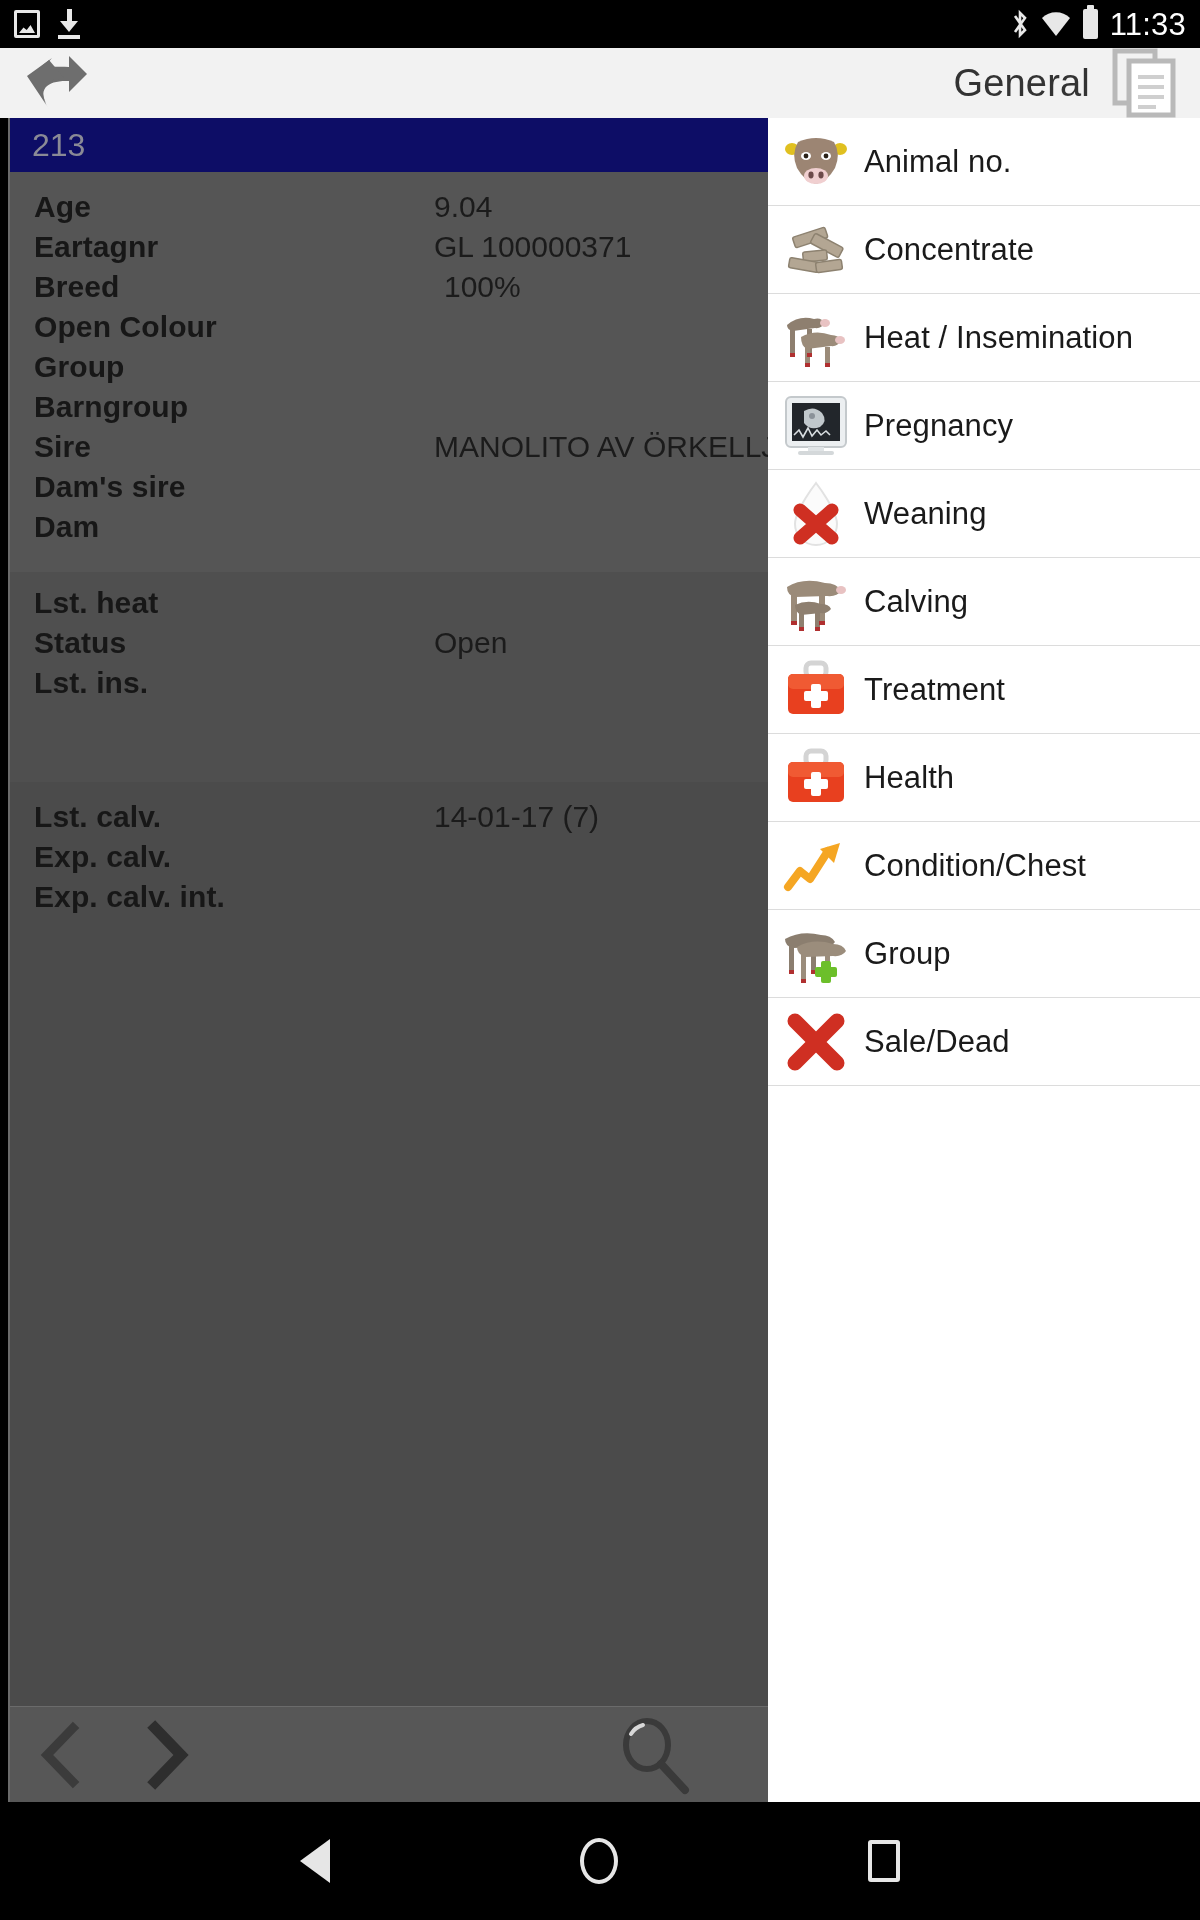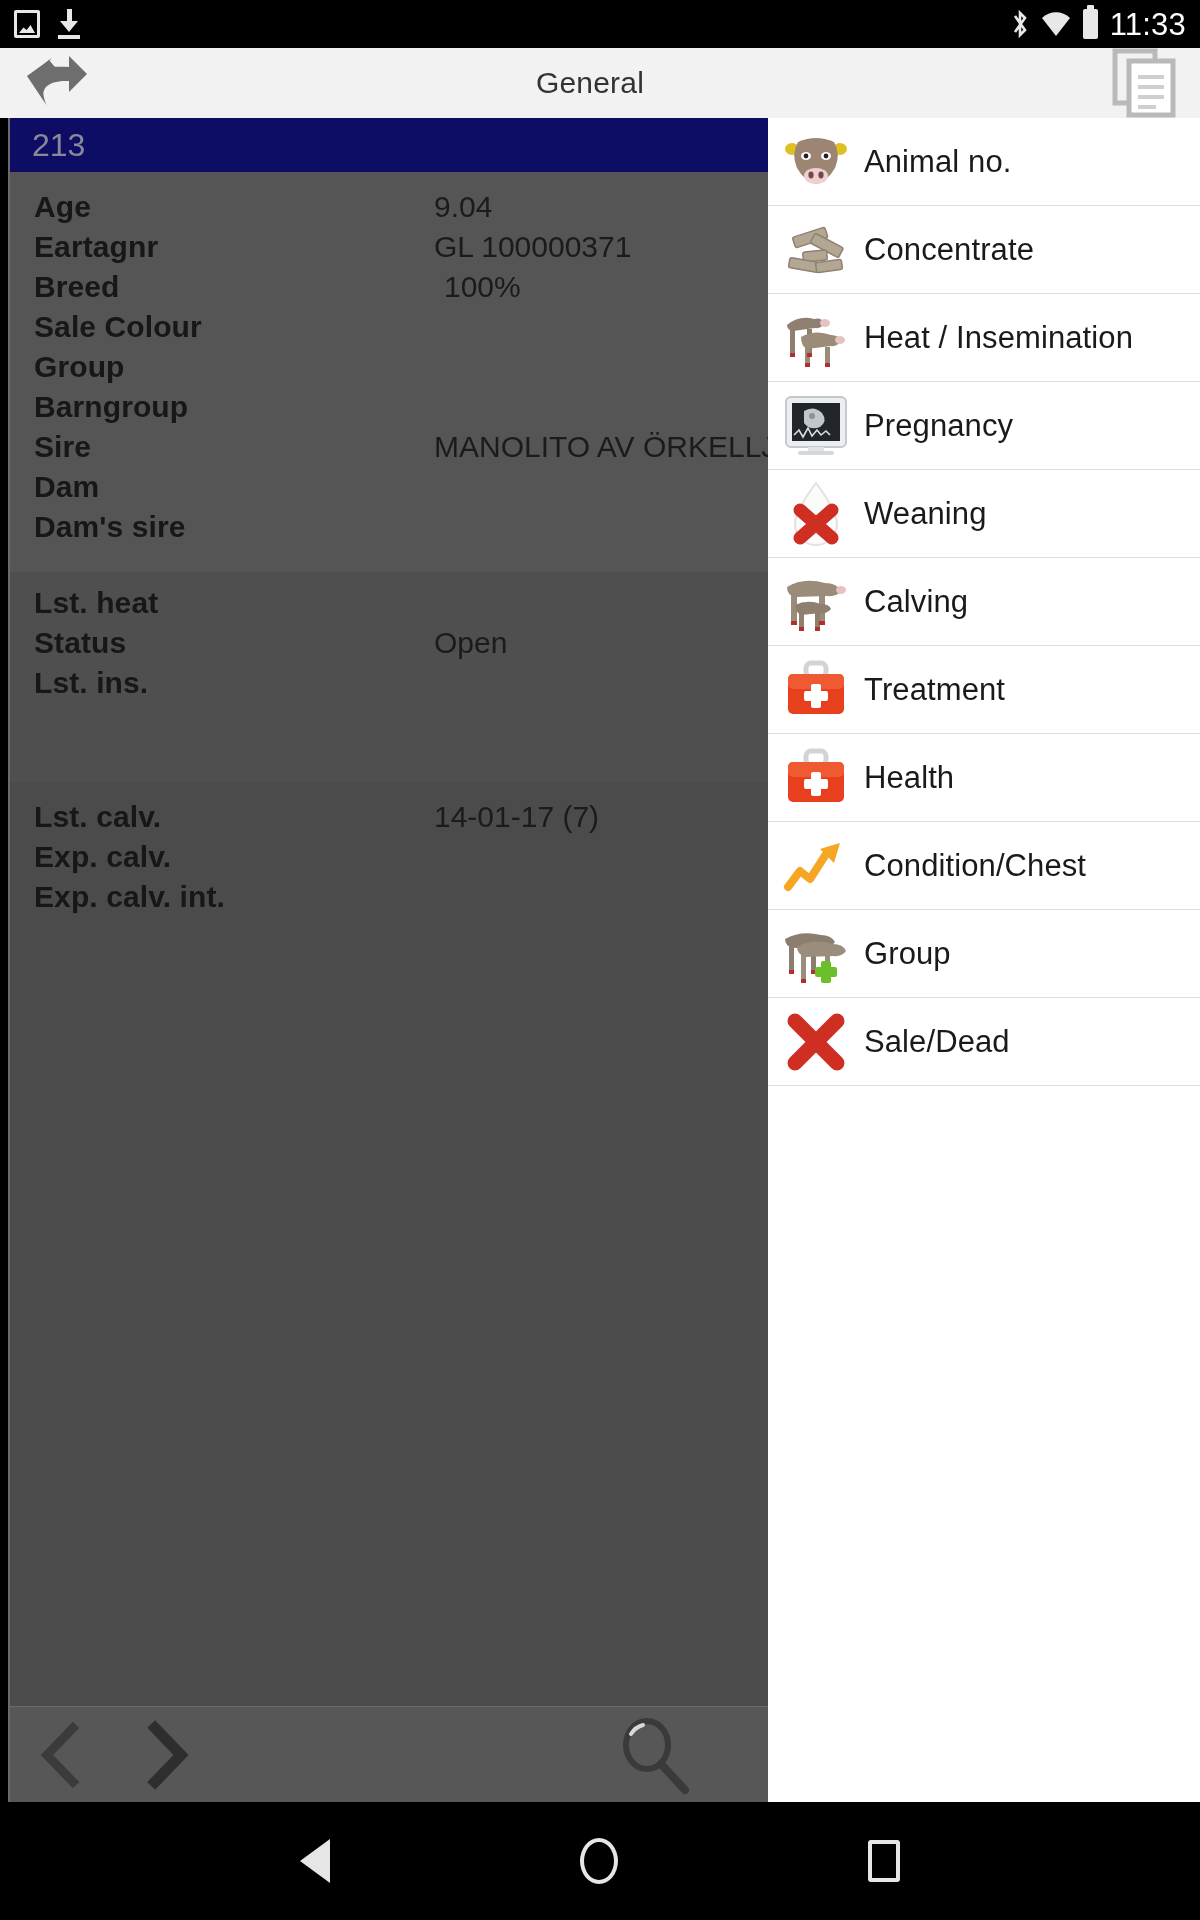--- a/index.html
+++ b/index.html
@@ -53,21 +53,21 @@
   }
 
   
   .titlebar {
     position:absolute; left:0; top:48px; width:1200px; height:70px;
     background:#f2f2f2;
     display:flex; align-items:center;
   }
   .back-btn { width:110px; height:70px; display:flex; align-items:center; justify-content:center; }
   .title-text {
-    flex:1; text-align:center; font-size:30px; color:#333; font-weight:400;
+    flex:1; text-align:right; font-size:38px; color:#333; font-weight:400;
     letter-spacing:0.2px; margin-left:-20px;
   }
   .copy-btn { width:110px; height:70px; display:flex; align-items:center; justify-content:center; }
 
   
   .detail {
     position:absolute; left:8px; top:118px; width:768px; height:1684px;
     background:#4b4b4b; border-left:2px solid #6a6a6a;
   }
   .id-bar {
@@ -189,41 +189,41 @@
       </div>
       <div class="row">
         <div class="k">Eartagnr</div>
         <div class="v">GL 100000371</div>
       </div>
       <div class="row">
         <div class="k">Breed</div>
         <div class="v indent">100%</div>
       </div>
       <div class="row">
-        <div class="k">Sale Colour</div>
+        <div class="k">Open Colour</div>
         <div class="v"></div>
       </div>
       <div class="row">
         <div class="k">Group</div>
         <div class="v"></div>
       </div>
       <div class="row">
         <div class="k">Barngroup</div>
         <div class="v"></div>
       </div>
       <div class="row">
         <div class="k">Sire</div>
         <div class="v">MANOLITO AV ÖRKELLJUNGA</div>
       </div>
       <div class="row">
+        <div class="k">Dam's sire</div>
+        <div class="v"></div>
+      </div>
+      <div class="row">
         <div class="k">Dam</div>
-        <div class="v"></div>
-      </div>
-      <div class="row">
-        <div class="k">Dam's sire</div>
         <div class="v"></div>
       </div>
     </div>
 
     <div class="block b2">
       <div class="row">
         <div class="k">Lst. heat</div>
         <div class="v"></div>
       </div>
       <div class="row">

